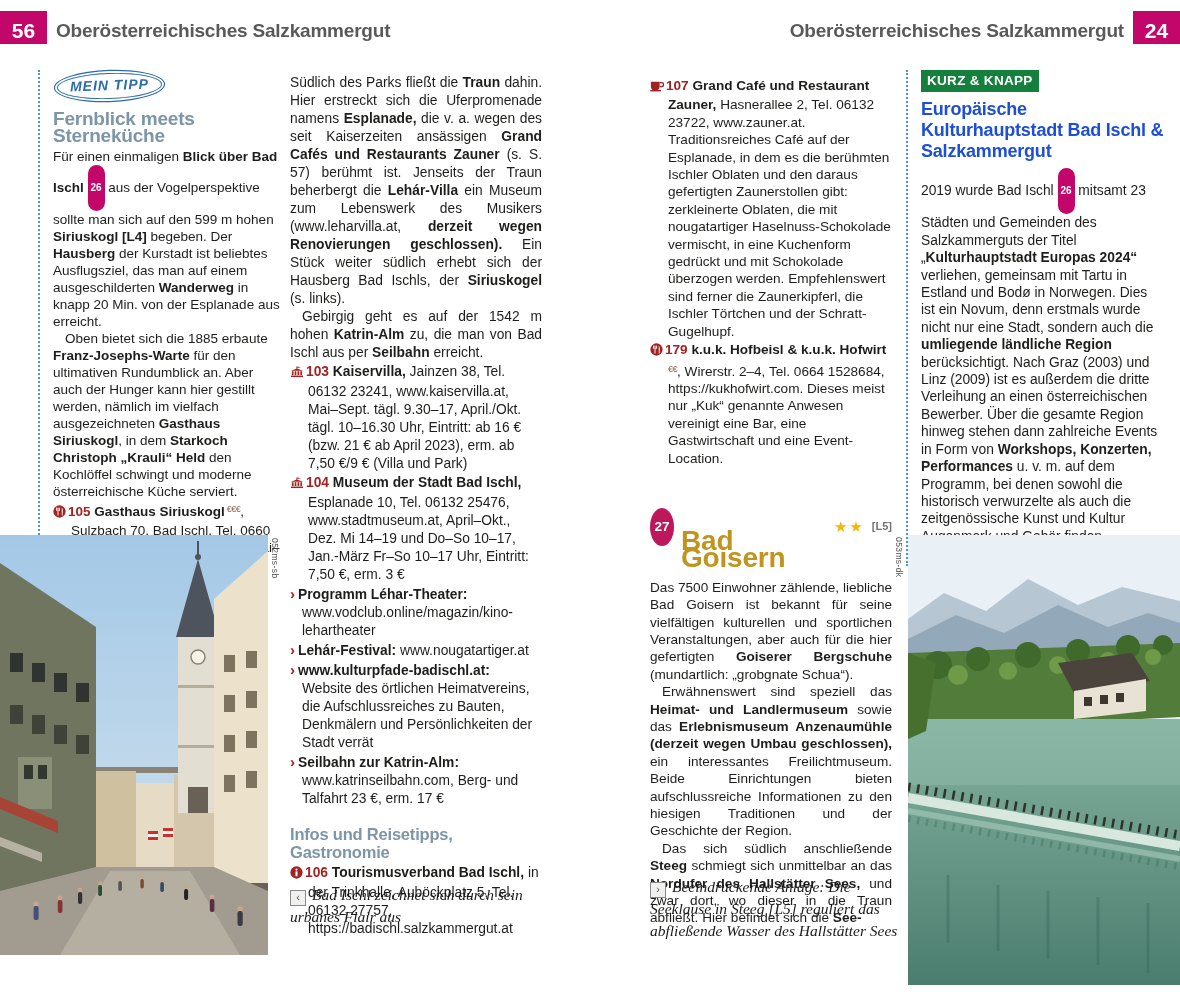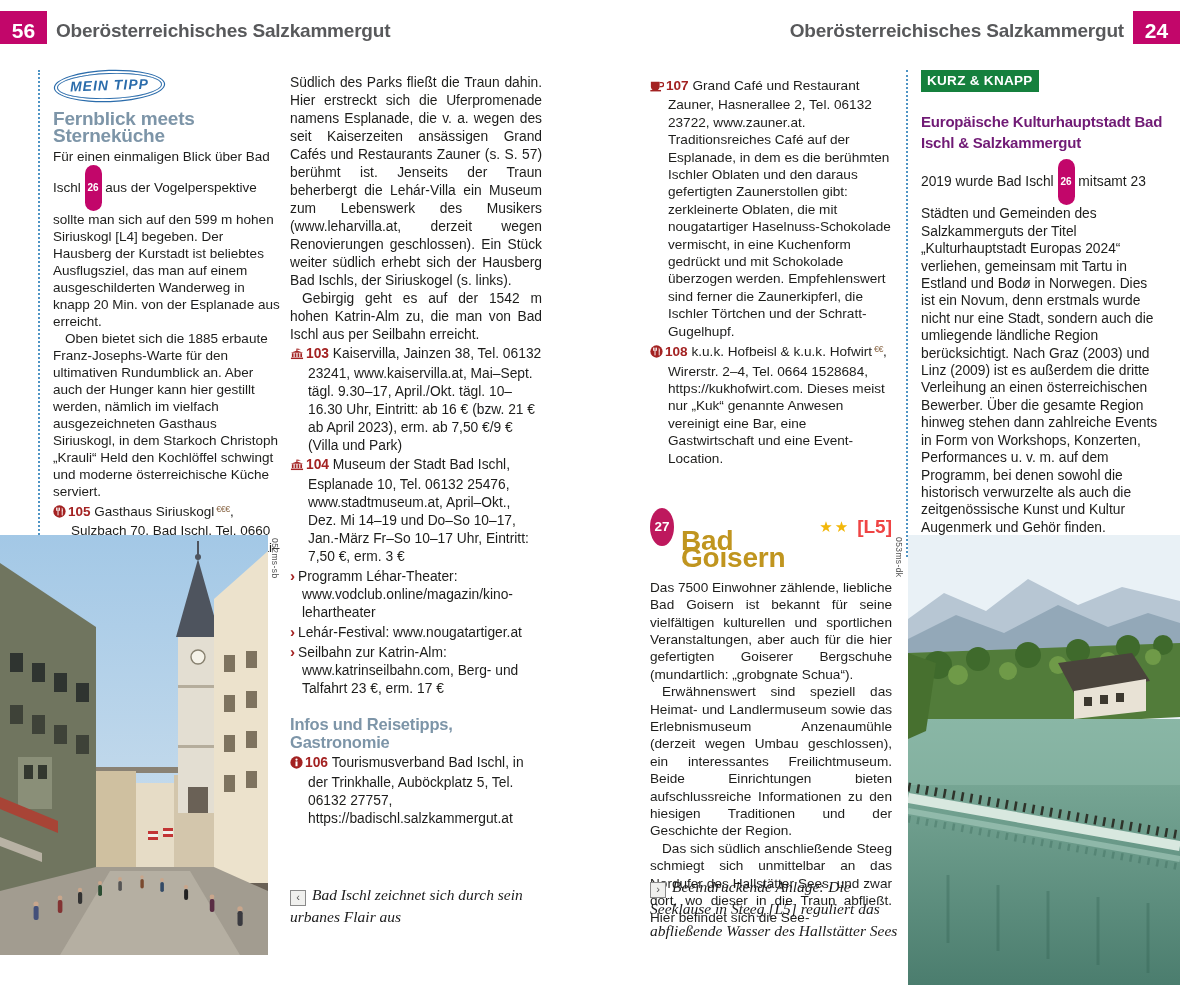--- a/index.html
+++ b/index.html
@@ -20,44 +20,44 @@
   #col3{left:650px;top:76px;width:242px;font-size:13.6px;line-height:17.4px;}
   #col4{left:906px;top:70px;width:258px;border-left:2px dotted #4f94c4;padding-left:13px;
         box-sizing:border-box;font-size:13.8px;line-height:17.4px;}
   p{margin:0;}
   .just{text-align:justify;}
   .ind{text-indent:12px;}
   .entry{padding-left:18px;text-indent:-18px;margin:1px 0 0;word-wrap:break-word;}
   .entry .ic{display:inline-block;vertical-align:-2px;margin-right:2px;text-indent:0;}
   .link{padding-left:12px;text-indent:-12px;}
   .chev{color:#a32222;font-weight:bold;margin-right:3px;font-size:15px;}
-  .seg-b{font-weight:normal;}
+  .seg-b{font-weight:bold;}
   .seg-num{color:#a32222;font-weight:bold;}
   .seg-sup{font-size:9px;vertical-align:4px;color:#8c6a4a;letter-spacing:-0.5px;}
   .seg-badge{display:inline-block;min-width:13px;height:14px;background:#c2066a;color:#fff;
              border-radius:9px;font-size:10px;font-weight:bold;text-align:center;line-height:14px;
              padding:16px 2px;vertical-align:1px;text-indent:0;}
   
   .tip-badge{display:inline-block;border:1.4px solid #2b6cab;border-radius:50%;padding:3px 12px 4px;
              color:#2b6cab;font-style:italic;font-weight:bold;font-size:14px;letter-spacing:1px;
              box-shadow:0 0 0 2px #fff,0 0 0 3.2px #2b6cab;transform:rotate(-2deg);margin:3px 0 9px 4px;}
   .tip-title{color:#7d95a8;font-size:19px;font-weight:bold;margin:2px 0 4px;letter-spacing:-0.2px;}
   
   .subhead{color:#7d95a8;font-size:16.5px;font-weight:bold;margin:17px 0 3px;letter-spacing:-0.2px;}
   
   .section-head{display:flex;align-items:center;gap:7px;margin:20px 0 12px;}
   .sec-badge{flex:0 0 auto;width:24px;height:38px;border-radius:50%;background:#be185d;color:#fff;
              font-weight:bold;font-size:13.5px;display:flex;align-items:center;justify-content:center;}
   .sec-title{color:#c0951f;font-size:28px;font-weight:bold;letter-spacing:-0.2px;margin-top:45px;}
   .sec-stars{color:#f2b70a;font-size:15px;letter-spacing:2px;}
-  .sec-grid{margin-left:auto;color:#ef4444;font-weight:bold;font-size:19px;}
+  .sec-grid{margin-left:auto;color:#737373;font-weight:bold;font-size:11px;}
   
   .kk-badge{display:inline-block;background:#15803d;color:#fff;font-weight:bold;font-size:13.5px;
             padding:2px 6px 3px;letter-spacing:0.3px;margin-bottom:7px;}
-  .kk-title{color:#701a75;font-size:15px;font-weight:bold;line-height:21px;margin:12px 0 6px;letter-spacing:-0.2px;}
+  .kk-title{color:#1d4ed8;font-size:18px;font-weight:bold;line-height:21px;margin:0 0 6px;letter-spacing:-0.2px;}
   .kk-info{margin-top:2px;}
   
   .caption{position:absolute;font-family:"Liberation Serif",serif;font-style:italic;font-size:15.5px;
            line-height:1.42;color:#1a1a1a;}
   .cap-ic{display:inline-block;width:14px;height:14px;border:1px solid #8a8a8a;background:#f0f0ee;
           color:#555;font-size:11px;line-height:12px;text-align:center;font-style:normal;
           font-family:"Liberation Sans",sans-serif;margin-right:6px;vertical-align:-1px;}
   
   .photo{position:absolute;display:block;}
   .photoL{left:0;top:535px;}
@@ -119,20 +119,21 @@
               <rect x="2.4" y="6" width="2.2" height="5"></rect>
               <rect x="6" y="6" width="2.2" height="5"></rect>
               <rect x="9.7" y="6" width="2.2" height="5"></rect>
               <rect x="13.3" y="6" width="2.2" height="5"></rect>
               <rect x="1.2" y="11.6" width="15.6" height="1.9"></rect>
             </g>
           </svg></span><span><span class="seg-num">104 </span><span class="seg-b">Museum der Stadt Bad Ischl,</span><span> Esplanade 10, Tel. 06132 25476, www.stadtmuseum.at, April–Okt., Dez. Mi 14–19 und Do–So 10–17, Jan.-März Fr–So 10–17 Uhr, Eintritt: 7,50 €, erm. 3 €</span></span>
     </div>
     <div class="entry link"><span class="chev">›</span><span><span class="seg-b">Programm Léhar-Theater:</span><span> www.vodclub.online/magazin/kino-lehartheater</span></span></div>
     <div class="entry link"><span class="chev">›</span><span><span class="seg-b">Lehár-Festival:</span><span> www.nougatartiger.at</span></span></div>
+    <div class="entry link"><span class="chev">›</span><span><span class="seg-b">www.kulturpfade-badischl.at:</span><span> Website des örtlichen Heimatvereins, die Aufschlussreiches zu Bauten, Denkmälern und Persönlichkeiten der Stadt verrät</span></span></div>
     <div class="entry link"><span class="chev">›</span><span><span class="seg-b">Seilbahn zur Katrin-Alm:</span><span> www.katrinseilbahn.com, Berg- und Talfahrt 23 €, erm. 17 €</span></span></div>
     <div class="subhead">Infos und Reisetipps, Gastronomie</div>
     <div class="entry">
       <span class="ic"><svg width="13" height="13" viewBox="0 0 14 14">
             <circle cx="7" cy="7" r="6.6" fill="#a32222"></circle>
             <circle cx="7" cy="3.8" r="1.2" fill="#fff"></circle>
             <rect x="5.9" y="5.8" width="2.2" height="5.2" fill="#fff"></rect>
           </svg></span><span><span class="seg-num">106 </span><span class="seg-b">Tourismusverband Bad Ischl,</span><span> in der Trinkhalle, Auböckplatz 5, Tel. 06132 27757, https://badischl.salzkammergut.at</span></span>
     </div>
   </div>
@@ -147,21 +148,21 @@
     </div>
     <div class="entry">
       <span class="ic"><svg width="13" height="13" viewBox="0 0 14 14">
             <circle cx="7" cy="7" r="6.6" fill="#a32222"></circle>
             <rect x="3.4" y="2.8" width="1" height="3.4" fill="#fff"></rect>
             <rect x="4.9" y="2.8" width="1" height="3.4" fill="#fff"></rect>
             <rect x="6.4" y="2.8" width="1" height="3.4" fill="#fff"></rect>
             <rect x="4.9" y="5.4" width="1" height="5.8" fill="#fff"></rect>
             <path d="M9.4 2.8 q1.6 1.6 1 4 l-1 0 z" fill="#fff"></path>
             <rect x="9.4" y="6" width="1" height="5.2" fill="#fff"></rect>
-          </svg></span><span><span class="seg-num">108 </span><span class="seg-b">k.u.k. Hofbeisl &amp; k.u.k. Hofwirt</span><span class="seg-sup"> €€</span><span>, Wirerstr. 2–4, Tel. 0664 1528684, https://kukhofwirt.com. Dieses meist nur „Kuk“ genannte Anwesen vereinigt eine Bar, eine Gastwirtschaft und eine Event-Location.</span></span>
+          </svg></span><span><span class="seg-num">179 </span><span class="seg-b">k.u.k. Hofbeisl &amp; k.u.k. Hofwirt</span><span class="seg-sup"> €€</span><span>, Wirerstr. 2–4, Tel. 0664 1528684, https://kukhofwirt.com. Dieses meist nur „Kuk“ genannte Anwesen vereinigt eine Bar, eine Gastwirtschaft und eine Event-Location.</span></span>
     </div>
     <div class="section-head">
       <span class="sec-badge">27</span>
       <span class="sec-title">Bad Goisern</span>
       <span class="sec-stars">★★</span>
       <span class="sec-grid">[L5]</span>
     </div>
     <p class="just"><span>Das 7500 Einwohner zählende, liebliche Bad Goisern ist bekannt für seine vielfältigen kulturellen und sportlichen Veranstaltungen, aber auch für die hier gefertigten </span><span class="seg-b">Goiserer Bergschuhe</span><span> (mundartlich: „grobgnate Schua“).</span></p>
     <p class="just ind"><span>Erwähnenswert sind speziell das </span><span class="seg-b">Heimat- und Landlermuseum</span><span> sowie das </span><span class="seg-b">Erlebnismuseum Anzenaumühle (derzeit wegen Umbau geschlossen),</span><span> ein interessantes Freilichtmuseum. Beide Einrichtungen bieten aufschlussreiche Informationen zu den hiesigen Traditionen und der Geschichte der Region.</span></p>
     <p class="just ind"><span>Das sich südlich anschließende </span><span class="seg-b">Steeg</span><span> schmiegt sich unmittelbar an das </span><span class="seg-b">Nordufer des Hallstätter Sees,</span><span> und zwar dort, wo dieser in die Traun abfließt. Hier befindet sich die </span><span class="seg-b">See-</span></p>

